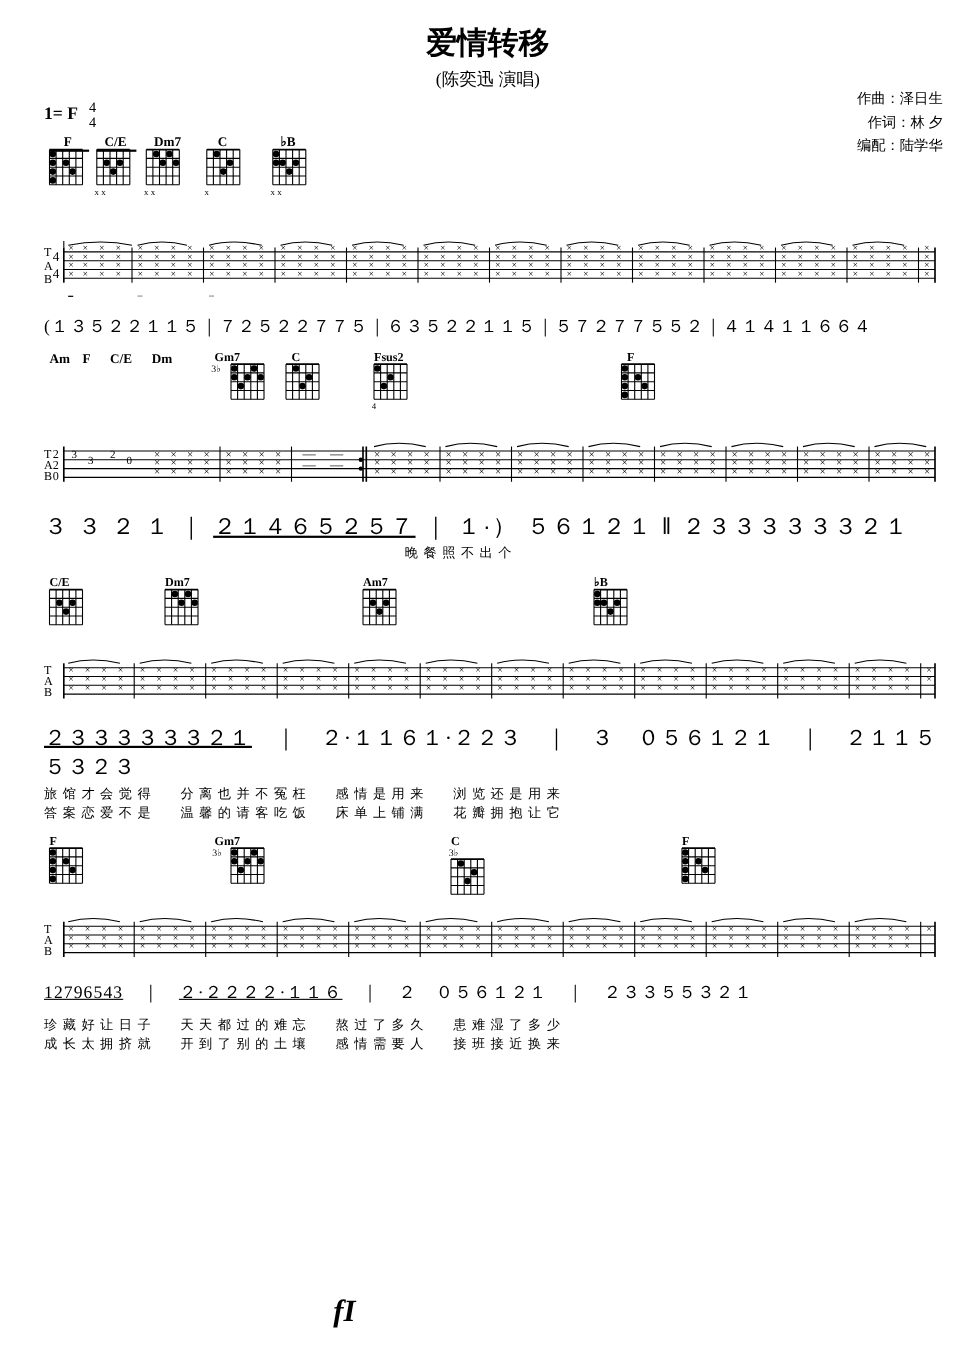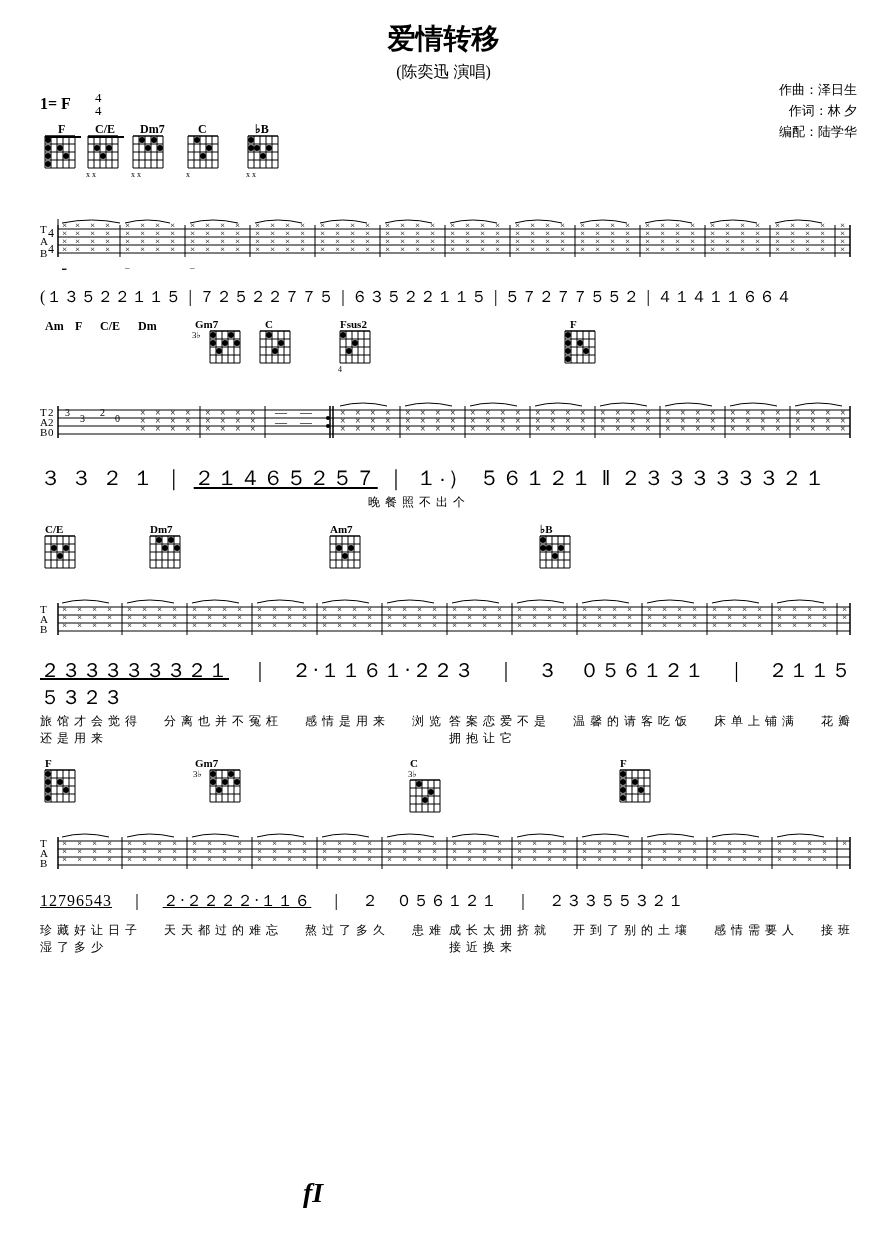--- a/index.html
+++ b/index.html
@@ -29,21 +29,21 @@
       top: 80px;
       font-size: 13px;
       line-height: 1.6;
       text-align: right;
     }
     .key-time {
       font-size: 16px;
       margin: 8px 0 4px 10px;
       display: flex;
       align-items: center;
-      gap: 20px;
+      gap: 6px;
     }
     
     .score-container {
       width: 827px;
       margin: 0 auto;
       font-family: 'SimSun', serif;
     }
   </style>
 </head>
 <body>
@@ -918,21 +918,21 @@
     <path d="M737 14 Q759 8 784 14" stroke="black" stroke-width="1" fill="none"></path>
     <line x1="797" y1="14" x2="797" y2="46" stroke="black" stroke-width="1"></line>
     <text x="802" y="23" font-size="9">×</text>
       <text x="802" y="31" font-size="9">×</text>
     <line x1="810" y1="14" x2="810" y2="46" stroke="black" stroke-width="1.5"></line>
   </svg>
 
   <div style="margin:8px 0 2px 10px;font-family:'Times New Roman',serif;font-size:20px;letter-spacing:1px;">
     <u>２３３３３３３２１</u>　｜　２·１１６１·２２３　｜　３　０５６１２１　｜　２１１５５３２３
   </div>
-  <div style="margin:2px 0 8px 10px;font-family:'SimSun',serif;font-size:12px;display:flex;flex-direction:row;gap:1px;">
+  <div style="margin:2px 0 8px 10px;font-family:'SimSun',serif;font-size:12px;display:flex;flex-direction:column;gap:1px;">
     <div style="letter-spacing:1px;">旅  馆  才  会  觉  得　　分  离  也  并  不  冤  枉　　感  情  是  用  来　　浏  览  还  是  用  来</div>
     <div style="letter-spacing:1px;">答  案  恋  爱  不  是　　温  馨  的  请  客  吃  饭　　床  单  上  铺  满　　花  瓣  拥  抱  让  它</div>
   </div>
 
   <svg width="820" height="68" style="display:block;margin:4px 0 0 10px;">
 
     <text x="5" y="12" font-size="11" font-weight="bold" font-family="serif">F</text>
     <line x1="5" y1="15" x2="5" y2="47" stroke="black" stroke-width="1"></line>
     <line x1="11" y1="15" x2="11" y2="47" stroke="black" stroke-width="1"></line>
     <line x1="17" y1="15" x2="17" y2="47" stroke="black" stroke-width="1"></line>
@@ -1186,21 +1186,21 @@
       <text x="782" y="39" font-size="9">×</text>
     <path d="M737 14 Q759 8 784 14" stroke="black" stroke-width="1" fill="none"></path>
     <line x1="797" y1="14" x2="797" y2="46" stroke="black" stroke-width="1"></line>
     <text x="802" y="23" font-size="9">×</text>
     <line x1="810" y1="14" x2="810" y2="46" stroke="black" stroke-width="1.5"></line>
   </svg>
 
   <div style="margin:8px 0 2px 10px;font-family:'Times New Roman',serif;font-size:16px;letter-spacing:1px;">
     <u>12796543</u>　｜　<u>２·２２２２·１１６</u>　｜　２　０５６１２１　｜　２３３５５３２１
   </div>
-  <div style="margin:10px 0 8px 10px;font-family:'SimSun',serif;font-size:12px;display:flex;flex-direction:row;gap:1px;">
+  <div style="margin:10px 0 8px 10px;font-family:'SimSun',serif;font-size:12px;display:flex;flex-direction:column;gap:1px;">
     <div style="letter-spacing:1px;">珍  藏  好  让  日  子　　天  天  都  过  的  难  忘　　熬  过  了  多  久　　患  难  湿  了  多  少</div>
     <div style="letter-spacing:1px;">成  长  太  拥  挤  就　　开  到  了  别  的  土  壤　　感  情  需  要  人　　接  班  接  近  换  来</div>
   </div>
 
   <div style="position:absolute;bottom:30px;left:303px;font-family:Liberation Serif, serif;font-size:28px;font-style:italic;font-weight:bold;">
     <span>fI</span>
   </div>
 
 </div>
 

